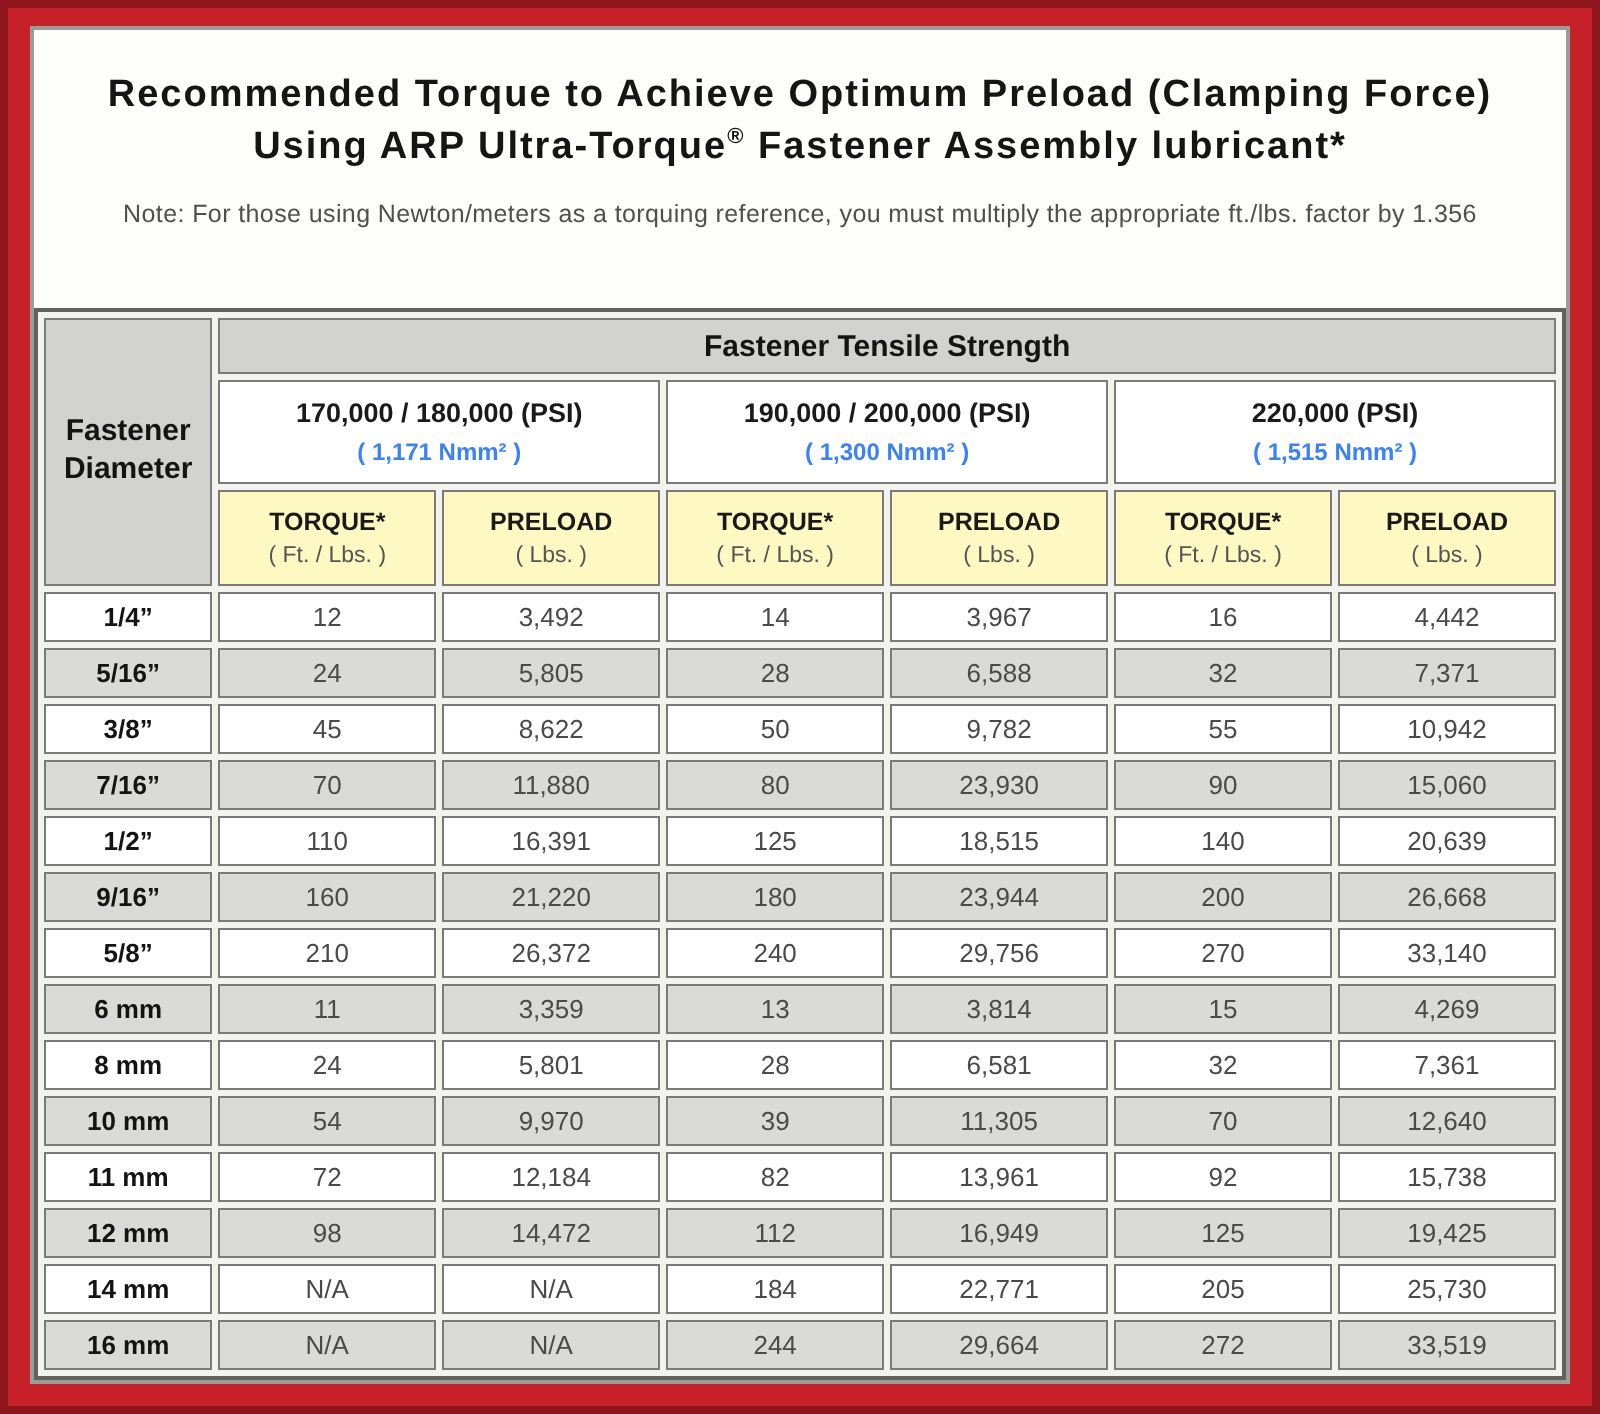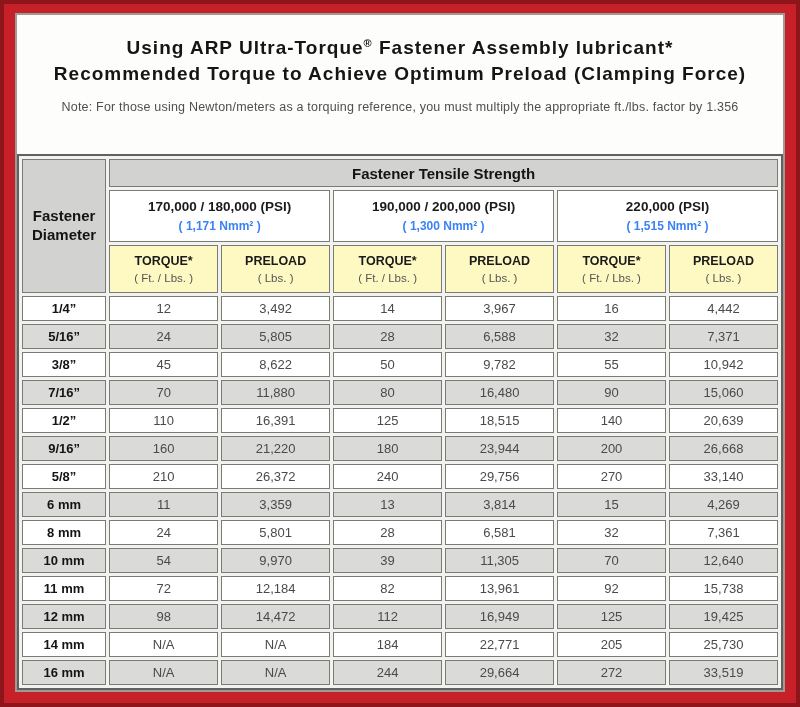--- a/index.html
+++ b/index.html
@@ -85,22 +85,22 @@
   tbody td.diam { font-weight: bold; color: #141414; font-size: 13px; }
   tbody tr:nth-child(even) td { background: #dadad8; }
 </style>
 </head>
 <body>
 
 <div class="page">
   <div class="panel">
 
     <div class="title-area">
+      <div class="title-line">Recommended Torque to Achieve Optimum Preload (Clamping Force)</div>
       <div class="title-line"><span>Using ARP Ultra-Torque</span><sup>®</sup><span> Fastener Assembly lubricant*</span></div>
-      <div class="title-line">Recommended Torque to Achieve Optimum Preload (Clamping Force)</div>
       <div class="note-line">Note: For those using Newton/meters as a torquing reference, you must multiply the appropriate ft./lbs. factor by 1.356</div>
     </div>
 
     <div class="table-wrap">
       <table class="torque">
         <colgroup>
           <col class="c-diam">
           <col class="c-val">
             <col class="c-val">
           <col class="c-val">
@@ -183,21 +183,21 @@
               <td>50</td>
               <td>9,782</td>
               <td>55</td>
               <td>10,942</td>
             </tr>
             <tr>
               <td class="diam">7/16”</td>
               <td>70</td>
               <td>11,880</td>
               <td>80</td>
-              <td>16,480</td>
+              <td>23,930</td>
               <td>90</td>
               <td>15,060</td>
             </tr>
             <tr>
               <td class="diam">1/2”</td>
               <td>110</td>
               <td>16,391</td>
               <td>125</td>
               <td>18,515</td>
               <td>140</td>

